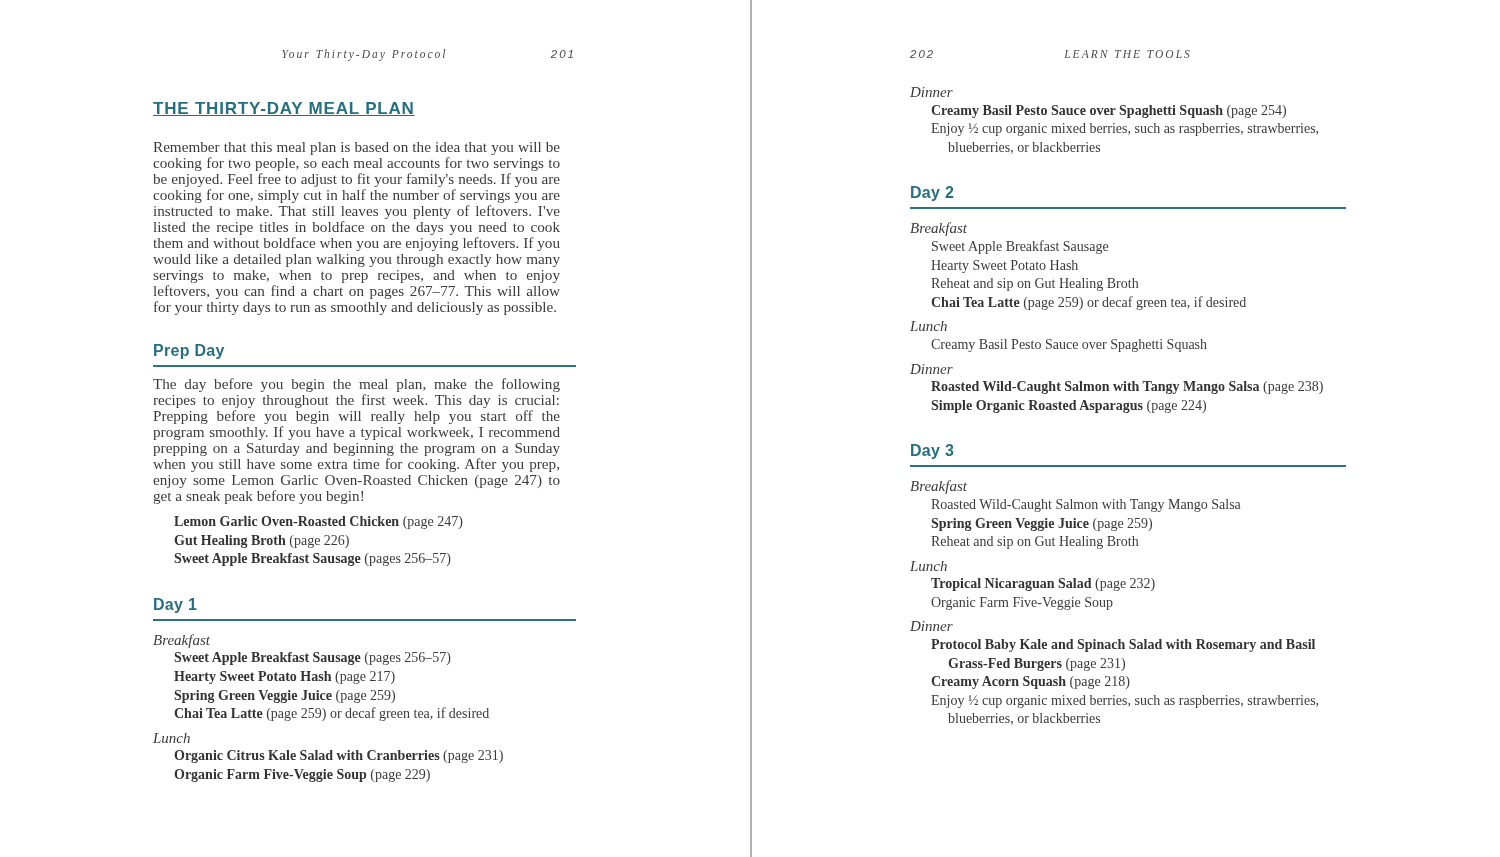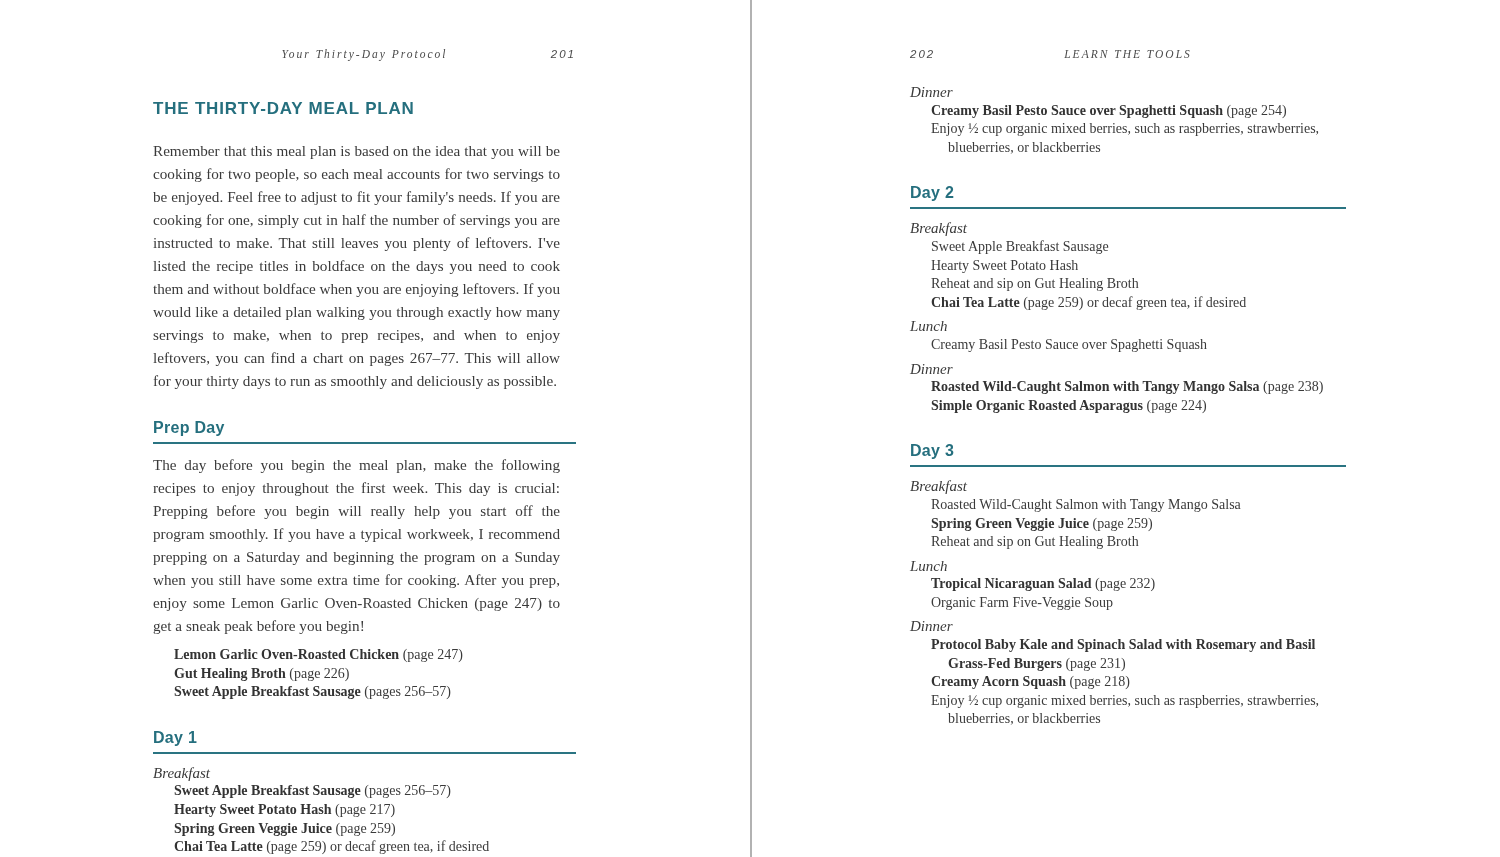--- a/index.html
+++ b/index.html
@@ -33,25 +33,26 @@
   .rh-page-r{position:absolute;right:0;top:0;}
   .rh-page-l{position:absolute;left:0;top:0;}
 
   .main-title{
     font-family:"Liberation Sans", sans-serif;
     font-weight:bold;
     font-size:17px;
     letter-spacing:0.8px;
     color:#256f7e;
     margin:37px 0 0 0;
+    text-decoration:underline;
   }
 
   .body-par{
     font-size:15.2px;
-    line-height:23px;
+    line-height:16px;
     text-align:justify;
     margin:20px 16px 0 0;
   }
 
   .day-heading{
     font-family:"Liberation Sans", sans-serif;
     font-weight:bold;
     font-size:16px;
     letter-spacing:0.3px;
     color:#256f7e;

